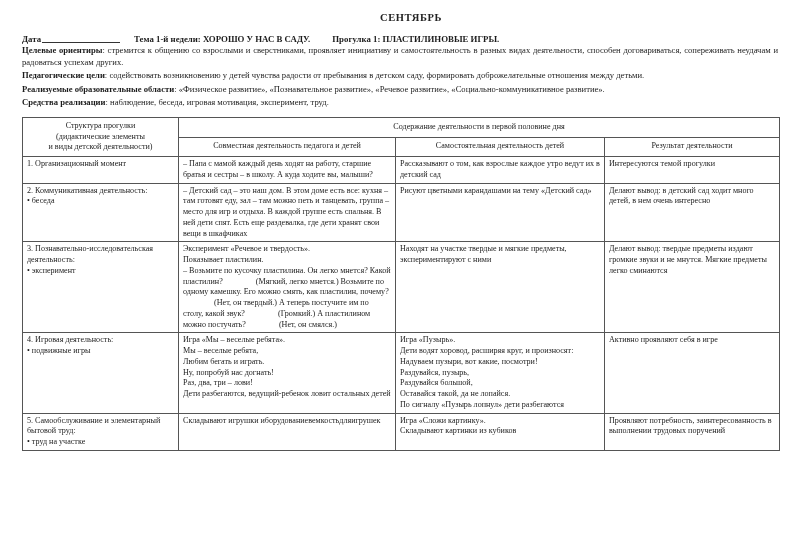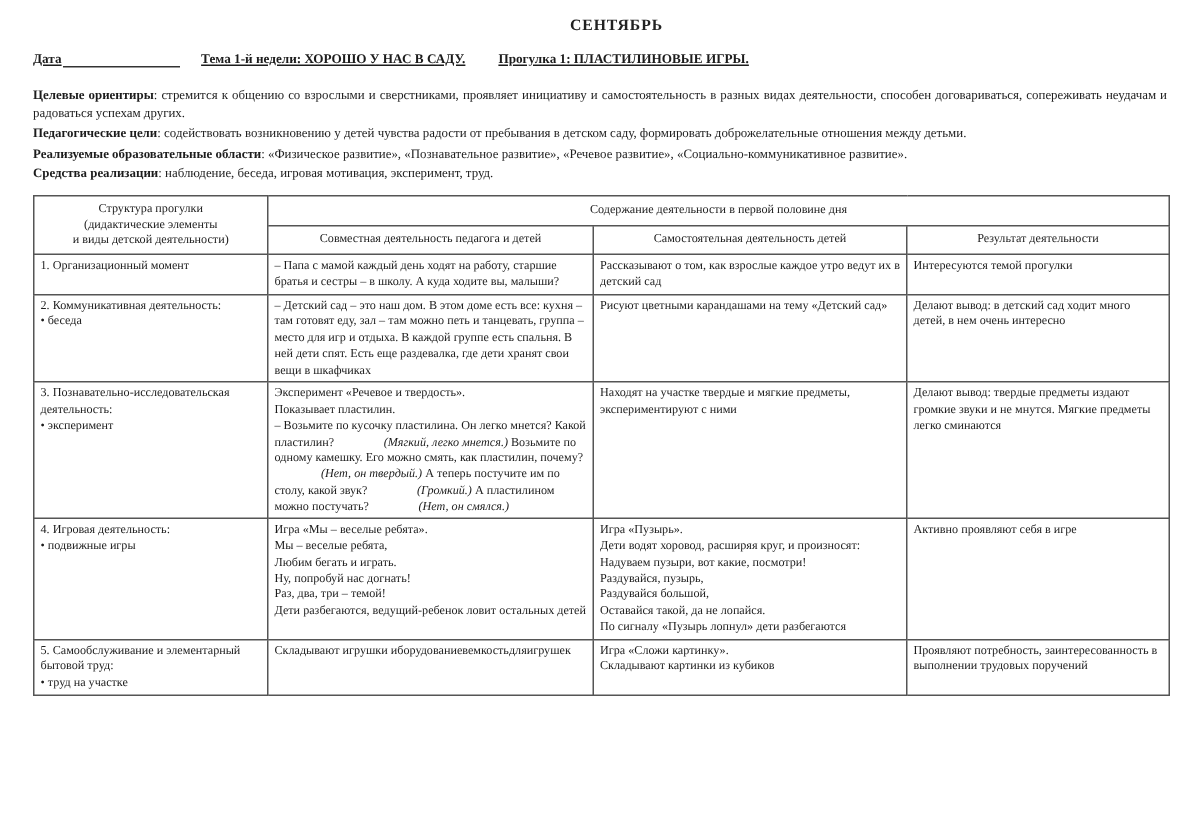--- a/index.html
+++ b/index.html
@@ -38,23 +38,22 @@
     text-align: justify;
   }
   .meta-line {
     margin-bottom: 1.5px;
   }
   .lbl {
     font-weight: bold;
   }
   .date-row {
     display: flex;
-    align-items: flex-end;
-    margin-bottom: 13px;
-    text-decoration: underline;
+    align-items: flex-start;
+    margin-bottom: 0;
   }
   .date-word {
     font-weight: bold;
     font-size: 8.8px;
   }
   .date-blank {
     display: inline-block;
     width: 78px;
     border-bottom: 1px solid #333;
     height: 9px;
@@ -101,21 +100,20 @@
   .cell-bold {
     font-weight: normal;
   }
   .bullet-line {
     margin: 0;
   }
   .verse {
     margin-left: 40px;
   }
   .ital {
-    font-style: italic;
     padding-left: 31px;
   }
   p.c {
     margin: 0;
   }
 </style>
 </head>
 <body>
 
 <div class="page">
@@ -225,21 +223,21 @@
       <tr>
         <td>
           <p class="c cell-bold">4. Игровая деятельность:</p>
           <p class="c bullet-line">• подвижные игры</p>
         </td>
         <td>
           <p class="c cell-bold">Игра «Мы – веселые ребята».</p>
           <p class="c verse">Мы – веселые ребята,</p>
           <p class="c verse">Любим бегать и играть.</p>
           <p class="c verse">Ну, попробуй нас догнать!</p>
-          <p class="c verse">Раз, два, три – темой!</p>
+          <p class="c verse">Раз, два, три – лови!</p>
           <p class="c">Дети разбегаются, ведущий-ребенок ловит остальных детей</p>
         </td>
         <td>
           <p class="c cell-bold">Игра «Пузырь».</p>
           <p class="c">Дети водят хоровод, расширяя круг, и произносят:</p>
           <p class="c">Надуваем пузыри, вот какие, посмотри!</p>
           <p class="c">Раздувайся, пузырь,</p>
           <p class="c">Раздувайся большой,</p>
           <p class="c">Оставайся такой, да не лопайся.</p>
           <p class="c">По сигналу «Пузырь лопнул» дети разбегаются</p>

